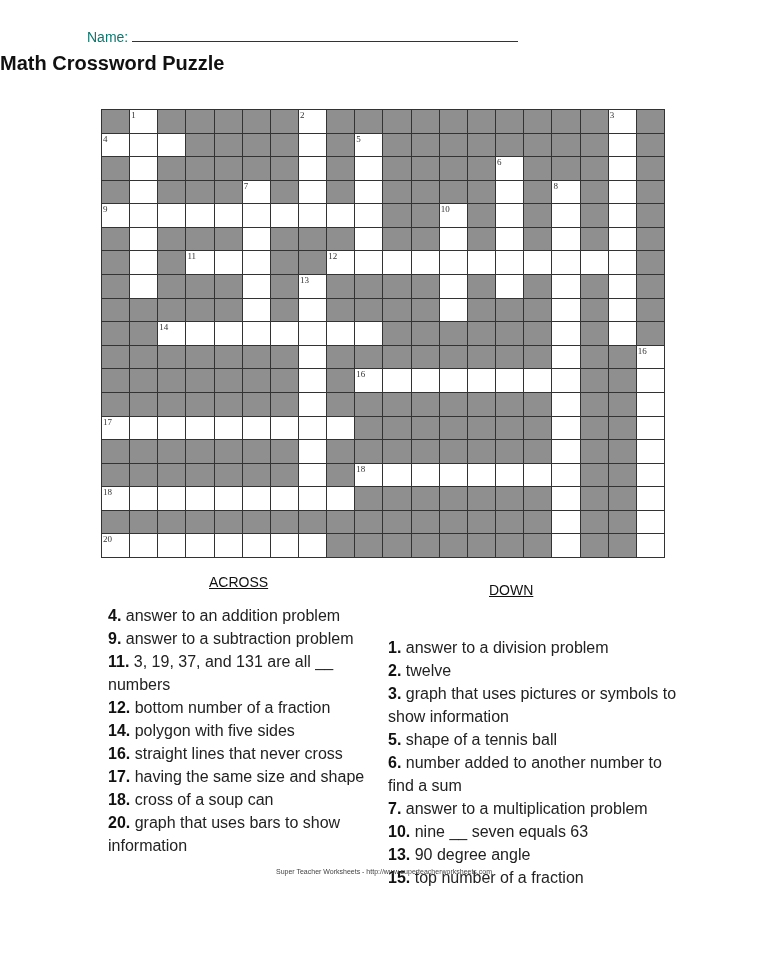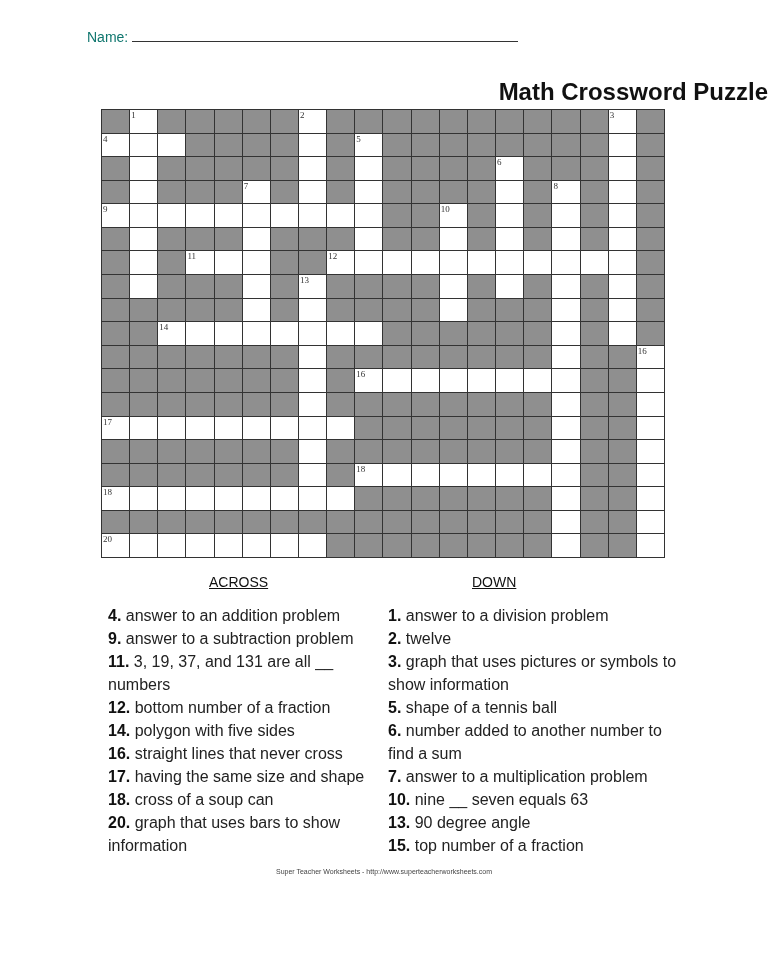--- a/index.html
+++ b/index.html
@@ -1,36 +1,36 @@
 <!DOCTYPE html>
 <html><head>
 <meta charset="utf-8">
 <style>
   html, body { margin:0; padding:0; background:#ffffff; }
   body { width:768px; height:960px; position:relative; overflow:hidden;
          font-family:"Liberation Sans", sans-serif; color:#111; }
   .name-line { position:absolute; left:87px; top:27px; font-size:14px; color:#0f766e; }
   .name-line .label { display:inline-block; }
   .name-line .blank { display:inline-block; width:386px; border-bottom:1px solid #333; margin-left:4px; height:14px; vertical-align:baseline; }
-  .title { position:absolute; left:0; width:768px; top:78px; text-align:right;
-           font-size:24px; font-weight:bold; color:#111; }
+  .title { position:absolute; left:0; width:768px; top:52px; text-align:left;
+           font-size:20px; font-weight:bold; color:#111; }
   .grid { position:absolute; left:101px; top:109px; width:564px; height:449px;
           display:grid; grid-template-columns:repeat(20, 1fr); grid-template-rows:repeat(19, 1fr);
           border:1px solid #333; box-sizing:border-box; background:#333; gap:1px; }
   .cell { position:relative; background:#fff; }
   .cell.block { background:#8f8f8f; }
   .cell .num { position:absolute; left:1px; top:0px; font-family:"Liberation Serif", serif;
                font-size:9px; color:#333; line-height:10px; }
   .heading { position:absolute; top:574px; font-size:14px; font-weight:normal; text-decoration:underline;
              color:#111; }
   .heading.across { left:209px; }
-  .heading.down { left:472px; }
+  .heading.down { left:489px;margin-top:8px; }
   .clues { position:absolute; top:604px; font-size:16px; color:#222; line-height:23px; }
   .clues.across { left:108px; width:270px; }
-  .clues.down { left:388px; width:290px; }
+  .clues.down { left:388px; width:290px;margin-top:32px; }
   .clue { margin:0; }
   .clue .n { font-weight:bold; color:#111; }
   .footer { position:absolute; top:868px; left:0; width:768px; text-align:center; font-size:7px; color:#444; }
 </style>
 </head>
 <body>
 
 <div class="name-line">
   <span class="label">Name:</span><span class="blank"></span>
 </div>

